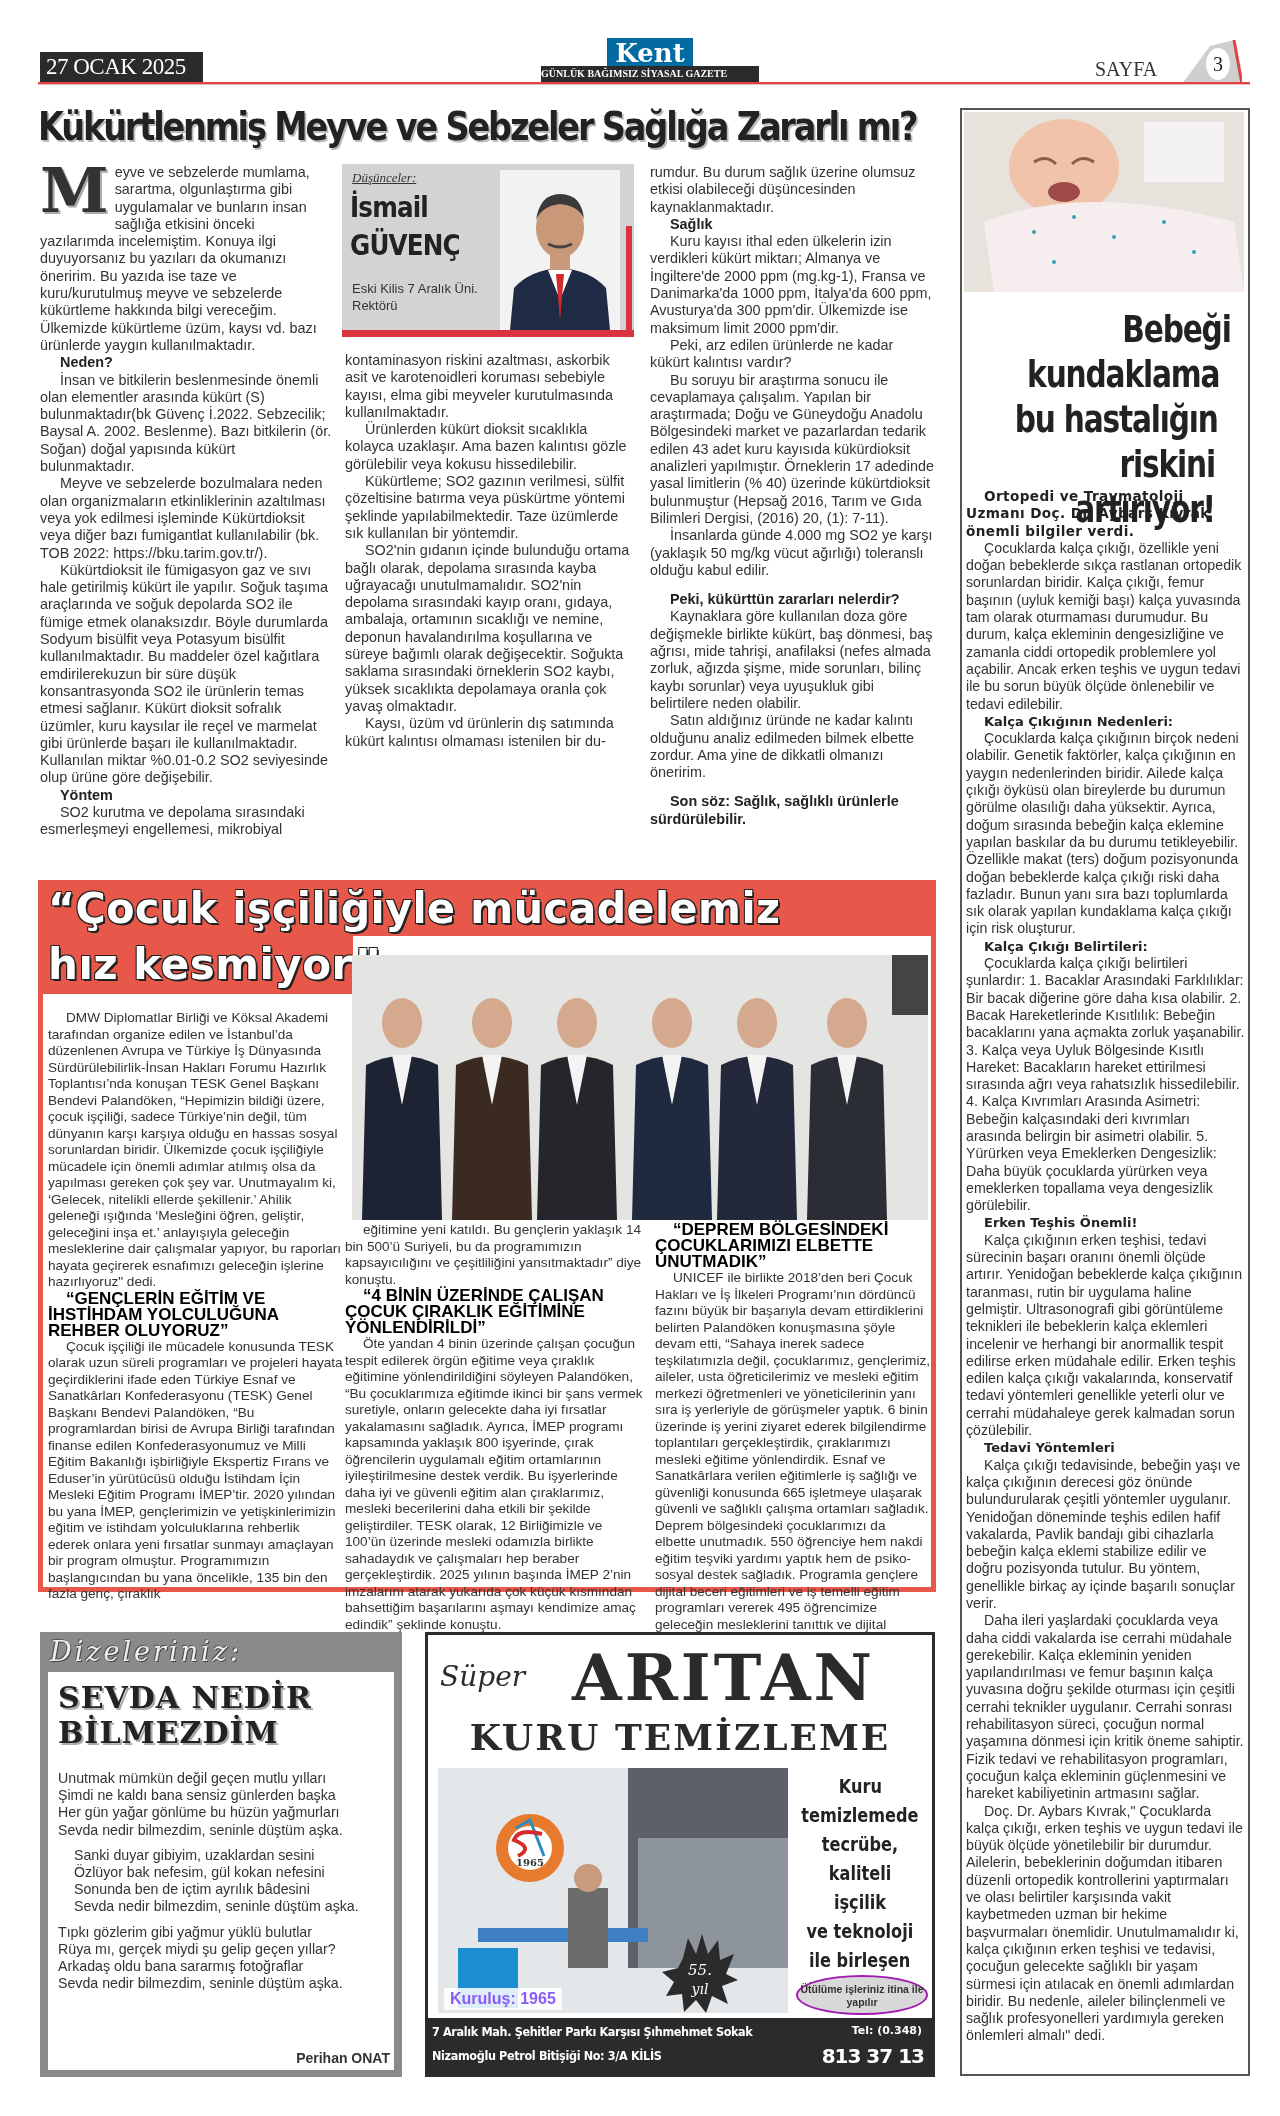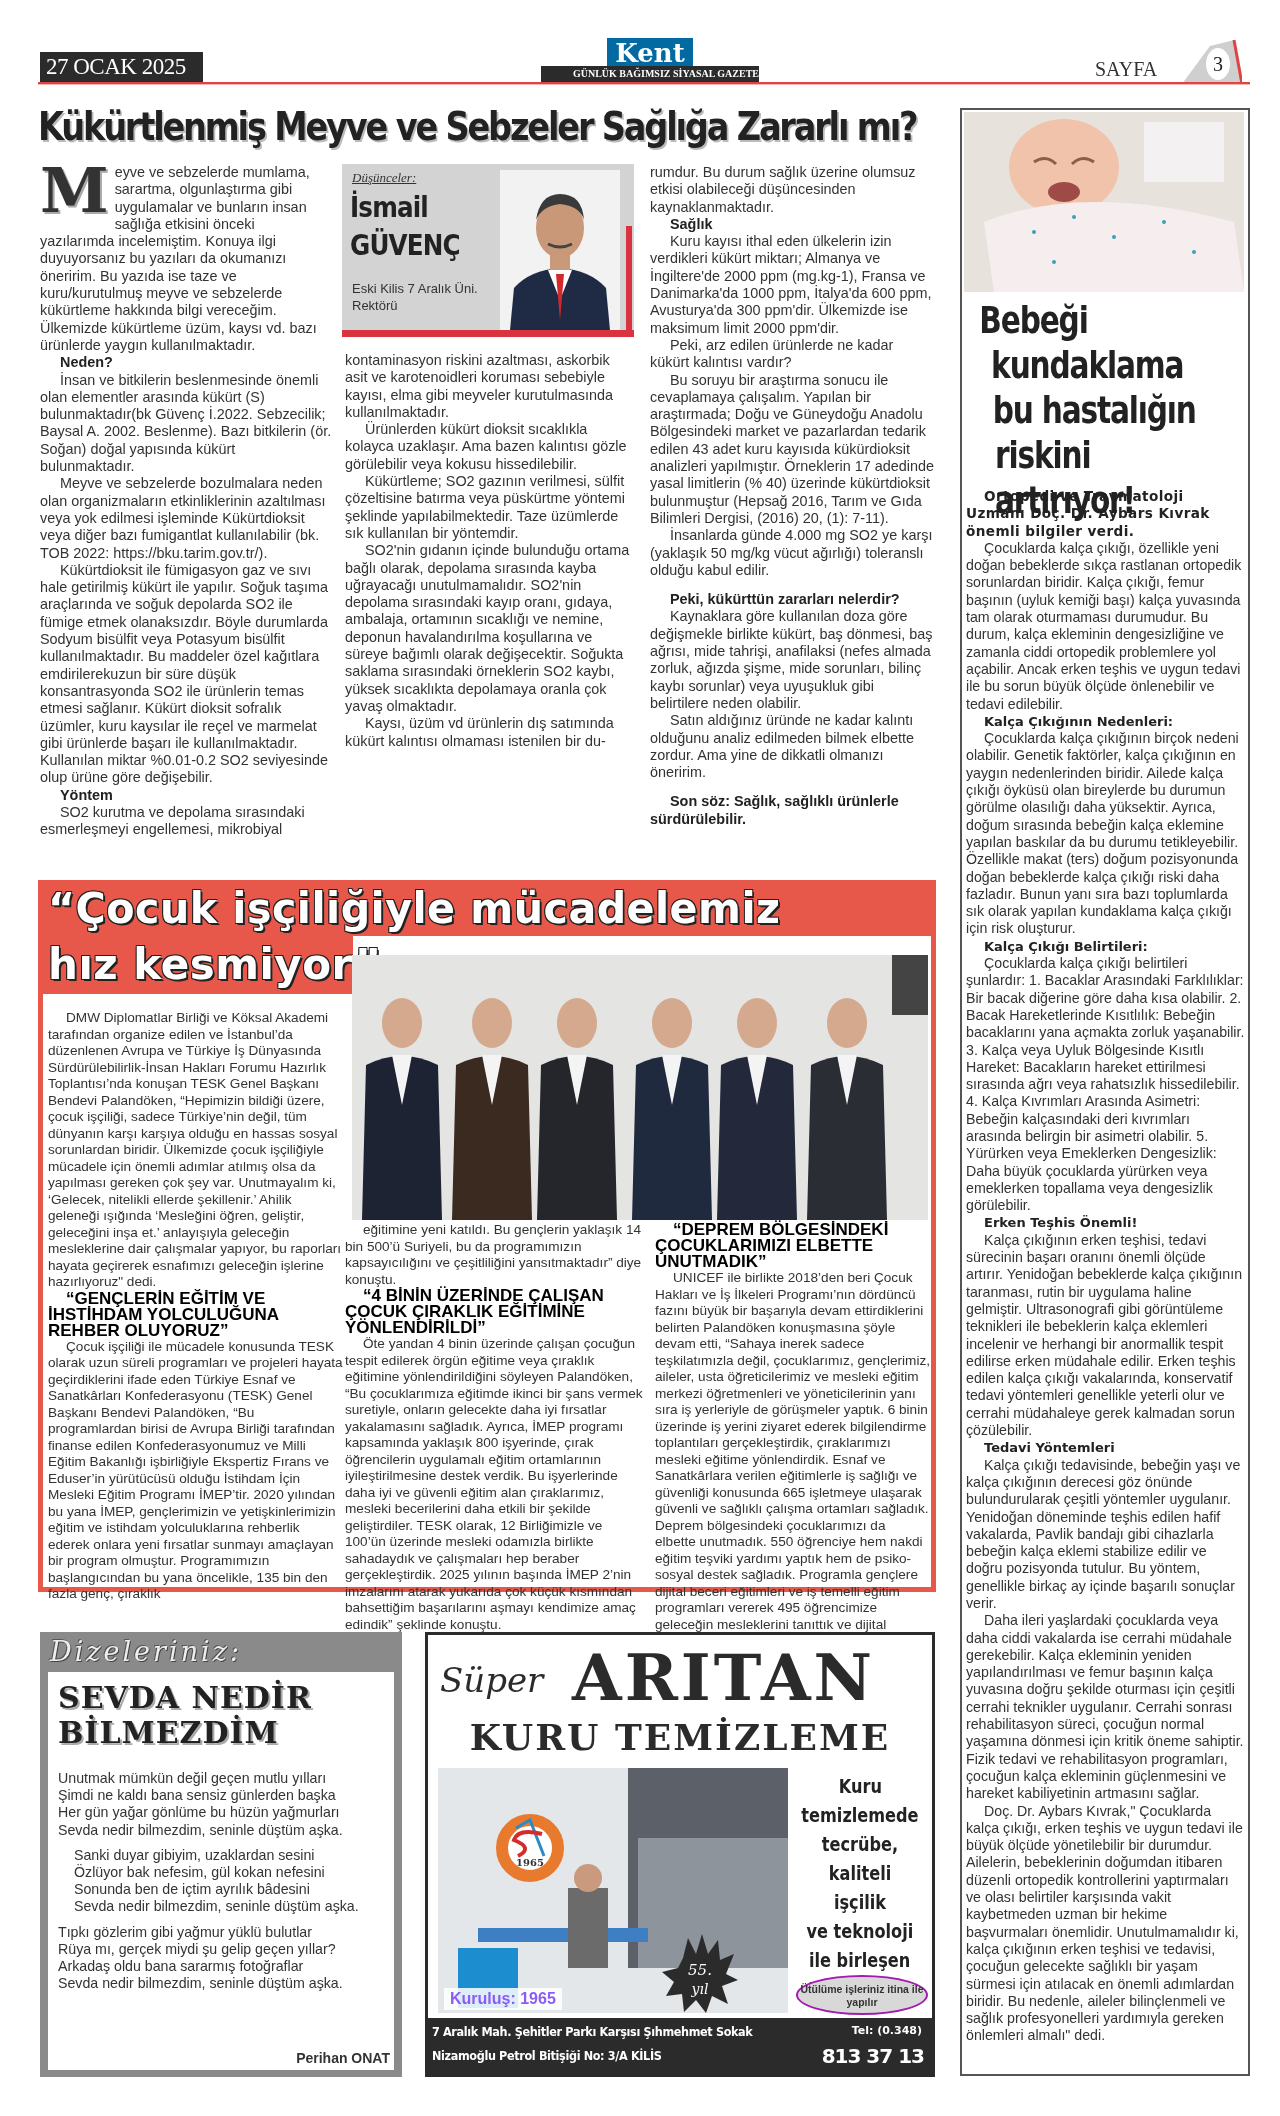--- a/index.html
+++ b/index.html
@@ -6,21 +6,21 @@
   html, body { width: 1280px; height: 2116px; background: #ffffff; overflow: hidden; }
   body { position: relative; font-family: "Liberation Sans", sans-serif; color: #222; }
   .abs { position: absolute; }
 
   
   .date-box { left: 40px; top: 52px; width: 163px; height: 30px; background: #2b2b2b; color: #fff;
     font-family: "Liberation Serif", serif; font-size: 23px; line-height: 30px; padding-left: 6px; letter-spacing: -0.5px; }
   .logo-top { left: 607px; top: 38px; width: 86px; height: 30px; background: #0369a1; color: #fff;
     font-family: "DejaVu Serif", serif; font-weight: bold; font-size: 26px; line-height: 30px; text-align: center; }
   .logo-sub { left: 541px; top: 66px; width: 218px; height: 16px; background: #2b2b2b; color: #fff;
-    font-family: "Liberation Serif", serif; font-size: 10px; line-height: 16px; text-align: right; font-weight: bold; }
+    font-family: "Liberation Serif", serif; font-size: 10px; line-height: 16px; text-align: left; font-weight: bold; }
   .header-line { left: 38px; top: 82px; width: 1212px; height: 2px; background: #e04343; }
   .header-line2 { left: 38px; top: 84px; width: 1212px; height: 1px; background: #f3b5b5; }
   .sayfa { left: 1095px; top: 58px; font-family: "Liberation Serif", serif; font-size: 20px; color: #333; }
   .page-tab { left: 1172px; top: 40px; width: 70px; height: 44px; }
 
   
   .main-title { left: 38px; top: 104px; width: 900px; font-family: "DejaVu Sans", sans-serif; font-weight: bold;
     font-size: 39px; letter-spacing: -2.5px; color: #222; transform: scaleX(0.86); transform-origin: left top;
     text-shadow: 2px 2px 0 #bbb; white-space: nowrap; }
 
@@ -41,21 +41,21 @@
   .author-label { left: 352px; top: 170px; font-family: "Liberation Serif", serif; font-style: italic; text-decoration: underline; font-size: 13px; color: #333; }
   .author-name1 { left: 350px; top: 190px; font-family: "DejaVu Sans", sans-serif; font-weight: bold; font-size: 29px; color: #222; transform: scaleX(0.85); transform-origin: left; letter-spacing: -1px;}
   .author-name2 { left: 350px; top: 228px; font-family: "DejaVu Sans", sans-serif; font-weight: bold; font-size: 29px; color: #222; transform: scaleX(0.85); transform-origin: left; letter-spacing: -1px;}
   .author-title { left: 352px; top: 280px; width: 140px; font-size: 13px; line-height: 17px; color: #333; }
   .author-photo { left: 500px; top: 170px; width: 120px; height: 160px; background: linear-gradient(#f3f3f3, #e8e8e8); overflow: hidden; }
 
   
   .right-box { left: 960px; top: 108px; width: 290px; height: 1968px; border: 2px solid #555; background: #fff; }
   .baby-photo { left: 964px; top: 112px; width: 280px; height: 180px; overflow: hidden;
     background: linear-gradient(135deg, #e9e4df 0%, #d9cfc8 40%, #f1ecea 100%); }
-  .baby-title { left: 964px; top: 298px; width: 282px; text-align: left; font-family: "DejaVu Sans", sans-serif; font-weight: bold;
+  .baby-title { left: 964px; top: 307px; width: 282px; text-align: right; font-family: "DejaVu Sans", sans-serif; font-weight: bold;
     font-size: 38px; line-height: 45px; color: #222; letter-spacing: -1.5px; }
   .baby-title span { display: inline-block; transform: scaleX(0.78); }
   .right-text { left: 966px; top: 488px; width: 280px; font-size: 14.2px; line-height: 17.3px; color: #333; }
   .right-text p { text-indent: 18px; }
   .right-text .lead { font-weight: bold; text-indent: 18px; font-family: "DejaVu Sans", sans-serif; font-size: 13.6px; letter-spacing: 0.4px; color: #222; }
   .right-text .sub { font-weight: bold; font-family: "DejaVu Sans", sans-serif; text-indent: 18px; font-size: 13px; color: #222; }
 
   
   .labor-box { left: 38px; top: 880px; width: 898px; height: 712px; border: 5px solid #e8584a; background: #fff; }
   .labor-head-bg1 { left: 38px; top: 880px; width: 898px; height: 56px; background: #e8584a; }
@@ -80,21 +80,21 @@
     letter-spacing: 3px; text-shadow: 1px 1px 0 #444, -1px -1px 0 #555; }
   .poem-title { left: 58px; top: 1680px; width: 330px; font-family: "DejaVu Serif", serif; font-weight: bold; font-size: 30px; line-height: 35px;
     color: #222; letter-spacing: 1px; text-shadow: 2px 2px 0 #aaa; }
   .poem-body { left: 58px; top: 1770px; width: 340px; font-size: 14.2px; line-height: 17.2px; color: #333; }
   .poem-stanza { margin-bottom: 8px; }
   .poem-stanza.indent { padding-left: 16px; }
   .poem-author { left: 250px; top: 2050px; width: 140px; text-align: right; font-size: 14px; font-weight: bold; color: #333; }
 
   
   .ad-box { left: 425px; top: 1632px; width: 510px; height: 445px; border: 3px solid #2b2b2b; background: #fff; }
-  .ad-super { left: 440px; top: 1660px; font-family: "DejaVu Serif", serif; font-style: italic; font-size: 34px; color: #2b2b2b; }
+  .ad-super { left: 440px; top: 1660px; font-family: "DejaVu Serif", serif; font-style: italic; font-size: 28px; color: #2b2b2b; }
   .ad-aritan { left: 572px; top: 1640px; font-family: "DejaVu Serif", serif; font-weight: bold; font-size: 64px; letter-spacing: 3px; color: #2b2b2b; }
   .ad-kuru { left: 440px; top: 1716px; width: 480px; font-family: "DejaVu Serif", serif; font-weight: bold; font-size: 36px; letter-spacing: 2px; color: #2b2b2b; text-align: center; }
   .ad-photo { left: 438px; top: 1768px; width: 350px; height: 245px; overflow: hidden;
     background: linear-gradient(90deg, #e9eef2 0%, #c9ced3 35%, #575c64 70%, #8d939a 100%); }
   .ad-slogan { left: 790px; top: 1772px; width: 140px; text-align: center; font-family: "DejaVu Sans", sans-serif; font-weight: bold;
     font-size: 19px; line-height: 29px; color: #222; }
   .ad-slogan span { display: inline-block; transform: scaleX(0.85); }
   .ad-oval { left: 796px; top: 1975px; width: 132px; height: 40px; border-radius: 50%; background: #d8d8d8; border: 2px solid #a21caf;
     font-size: 10.5px; line-height: 13px; text-align: center; font-weight: bold; color: #333; padding-top: 6px; }
   .ad-founded { left: 444px; top: 1988px; padding: 2px 6px; background: rgba(255,255,255,0.85); font-weight: bold; font-size: 16px; color: #8b5cf6; }

